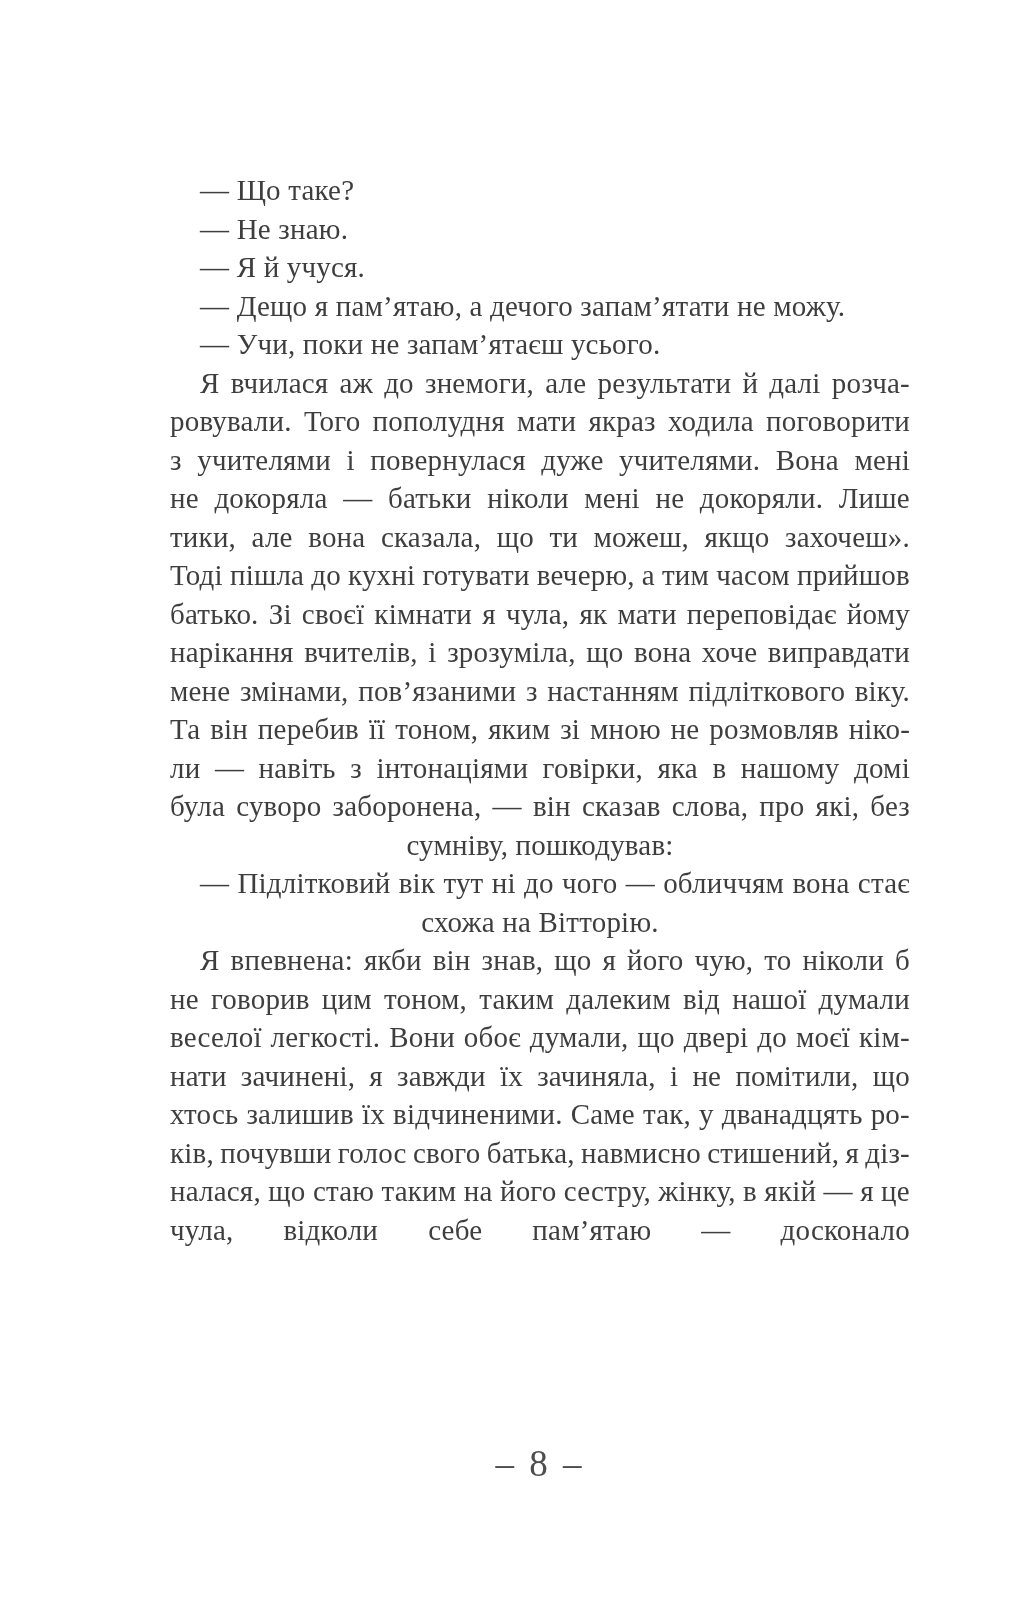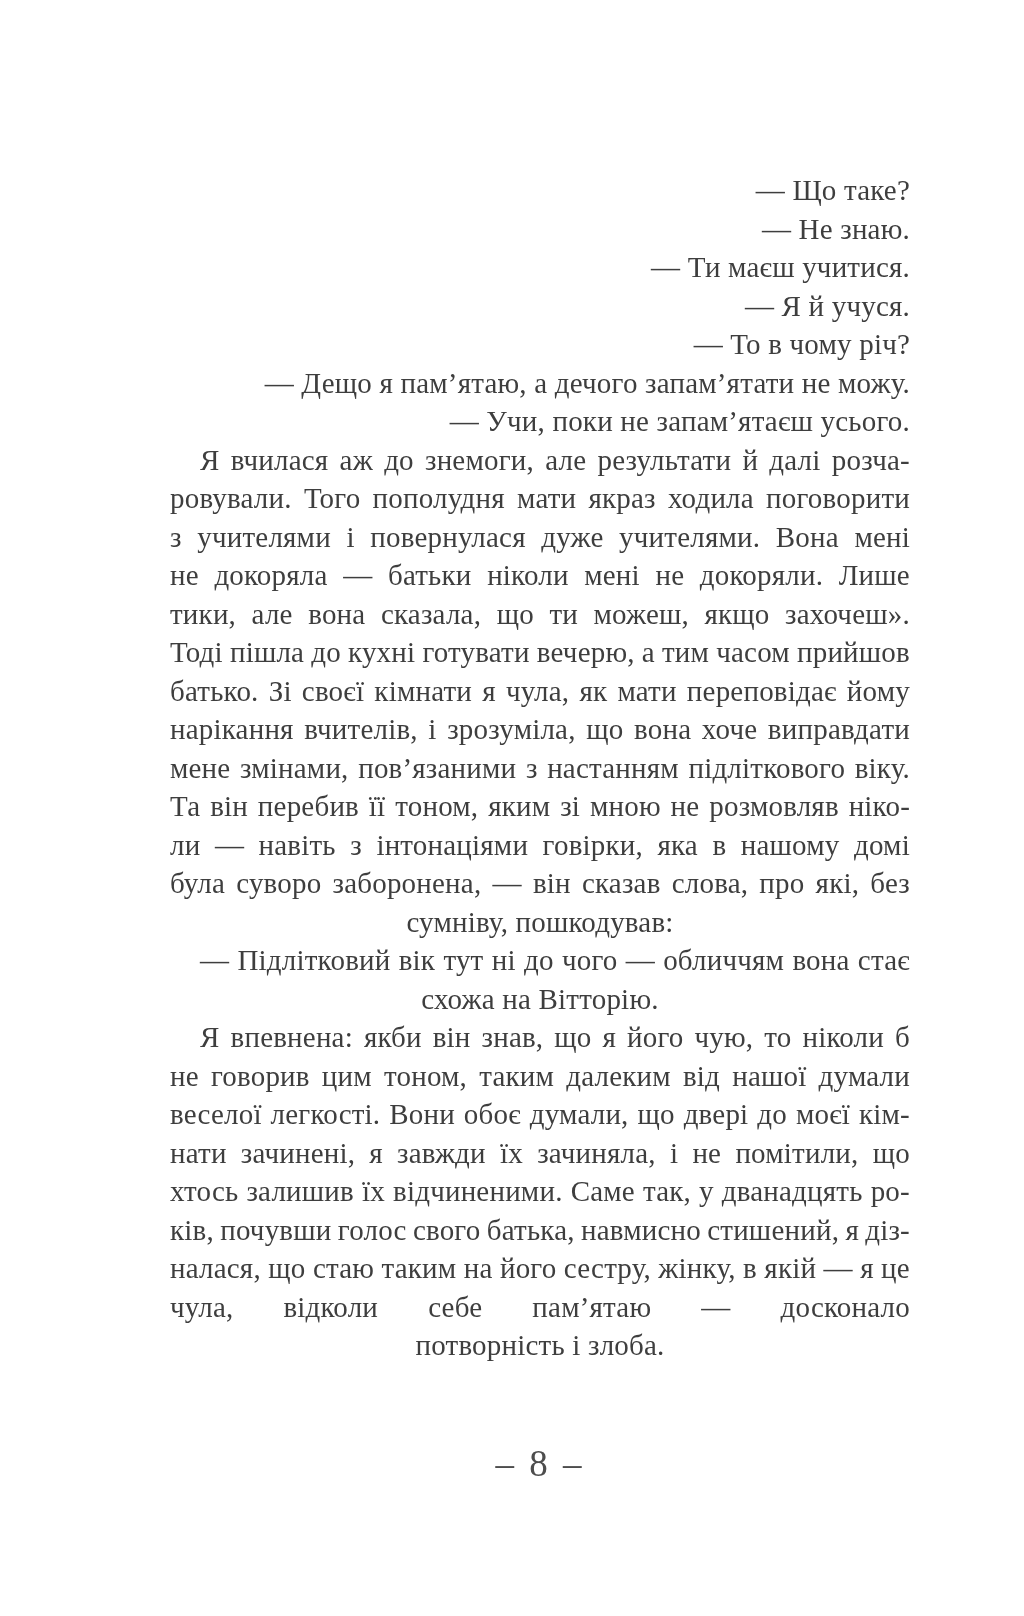--- a/index.html
+++ b/index.html
@@ -38,21 +38,21 @@
   .line.para-start {
     display: flex;
     justify-content: space-between;
     align-items: baseline;
   }
   .line.para-start {
     padding-left: 30px;
   }
   .line.dialogue {
     padding-left: 30px;
-    text-align: right;
+    text-align: left;
   }
   .line.para-end {
     text-align: center;
   }
   .page-number {
     position: absolute;
     left: 170px;
     top: 1442px;
     width: 740px;
     text-align: center;
@@ -61,23 +61,21 @@
     letter-spacing: 3px;
   }
 </style>
 </head>
 <body>
 
 <div class="book-page">
   <div class="text-block">
       <div class="line dialogue">— Що таке?</div>
       <div class="line dialogue">— Не знаю.</div>
-      <div class="line dialogue">— Ти маєш учитися.</div>
       <div class="line dialogue">— Я й учуся.</div>
-      <div class="line dialogue">— То в чому річ?</div>
       <div class="line dialogue">— Дещо я пам’ятаю, а дечого запам’ятати не можу.</div>
       <div class="line dialogue">— Учи, поки не запам’ятаєш усього.</div>
       <div class="line para-start">
         <span>Я</span>
         <span>вчилася</span>
         <span>аж</span>
         <span>до</span>
         <span>знемоги,</span>
         <span>але</span>
         <span>результати</span>
@@ -308,16 +306,15 @@
         <span>це</span>
       </div>
       <div class="line body">
         <span>чула,</span>
         <span>відколи</span>
         <span>себе</span>
         <span>пам’ятаю</span>
         <span>—</span>
         <span>досконало</span>
       </div>
-      <div class="line para-end">потворність і злоба.</div>
     </div>
   <div class="page-number">– 8 –</div>
 </div>
 
 </body></html>

